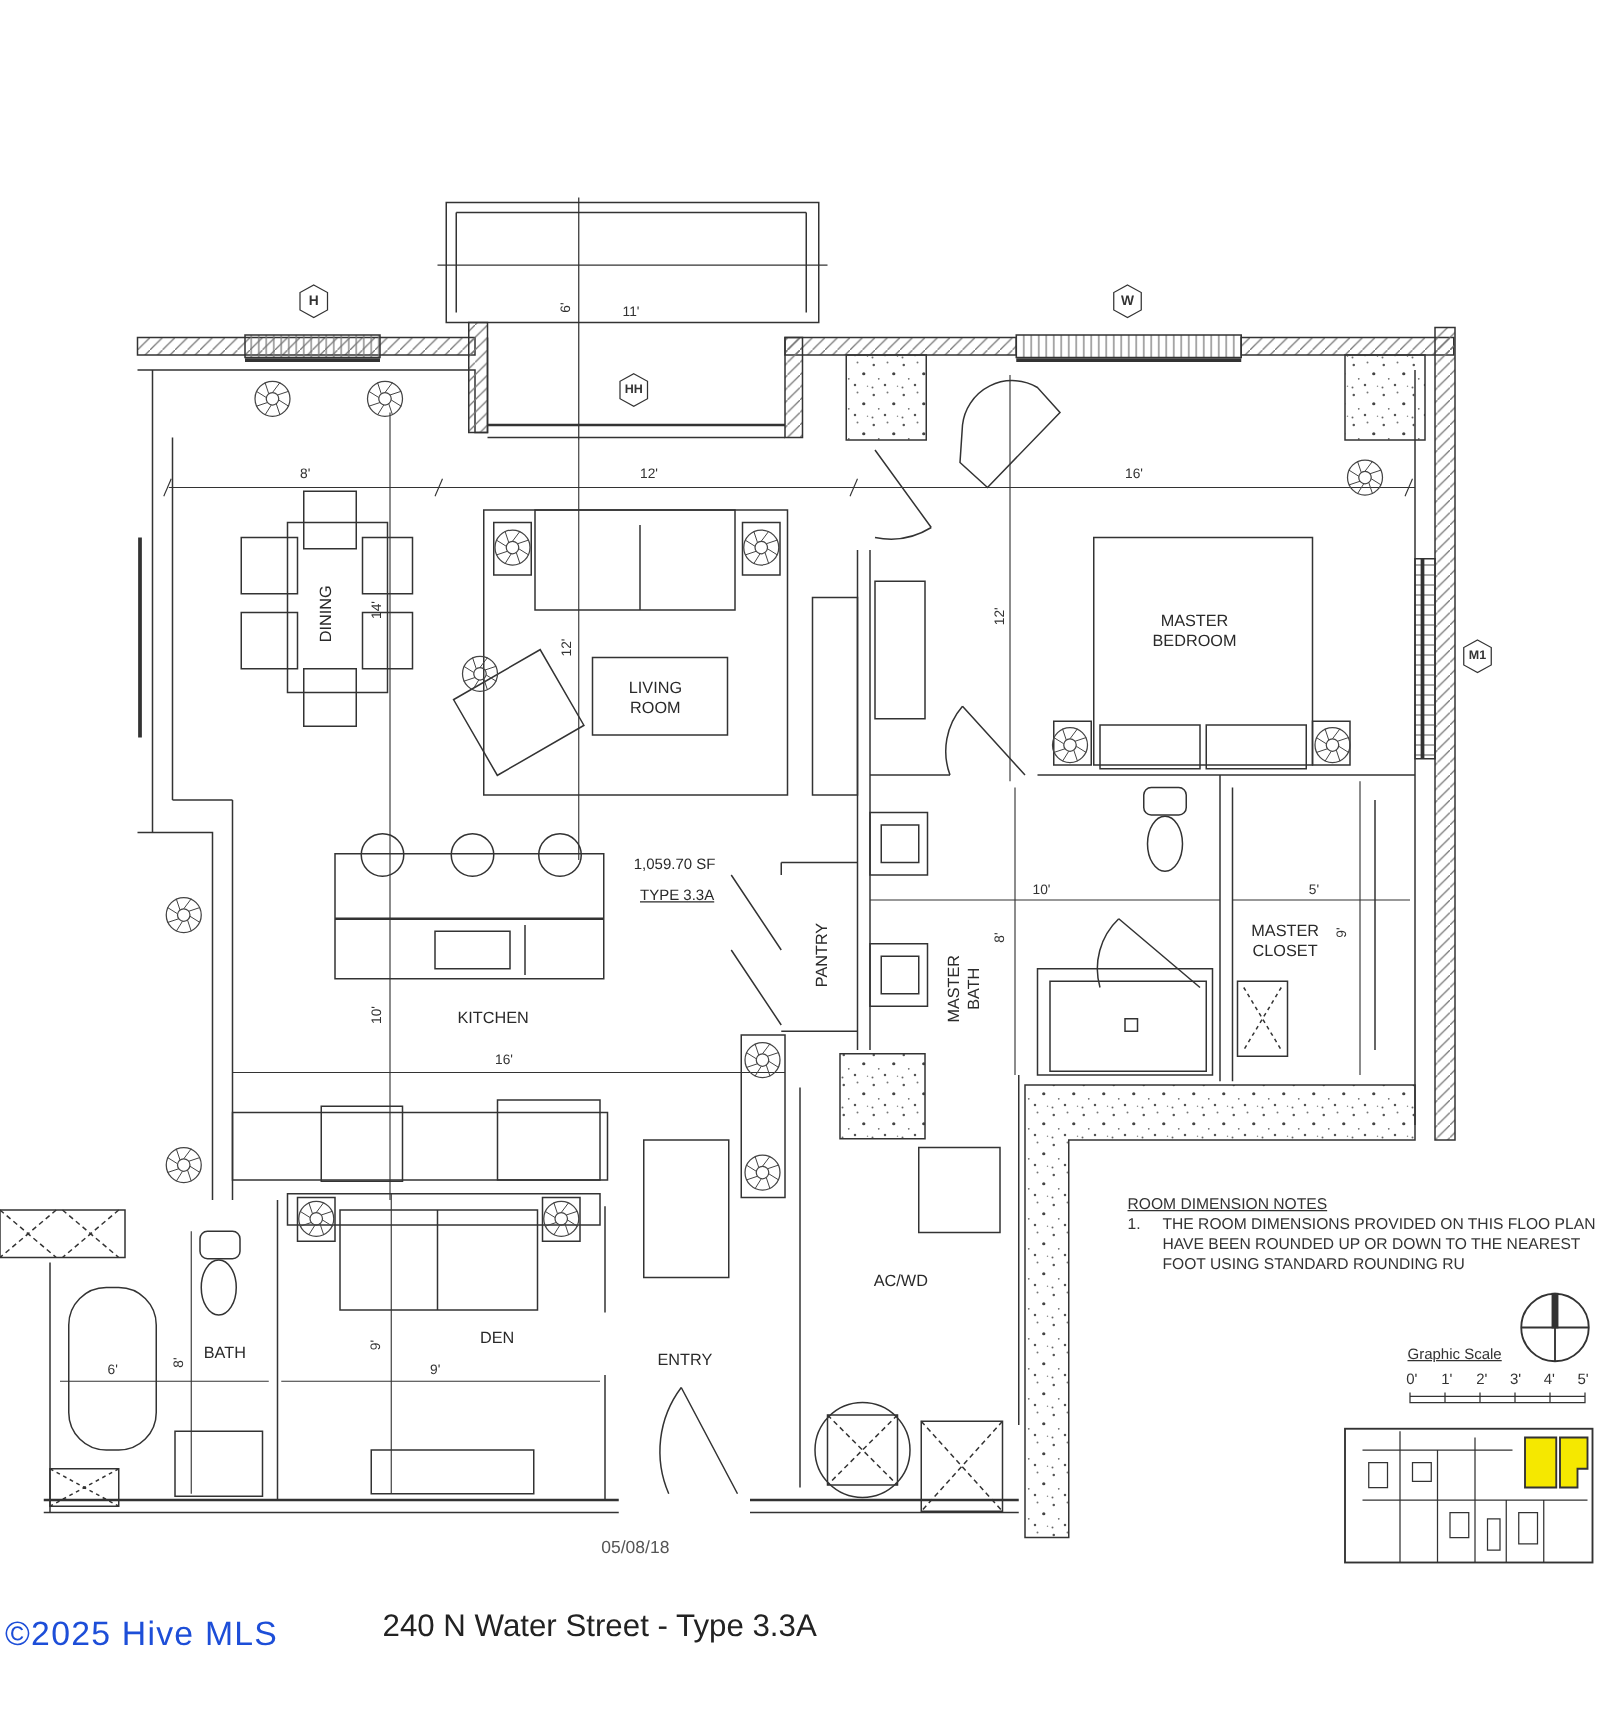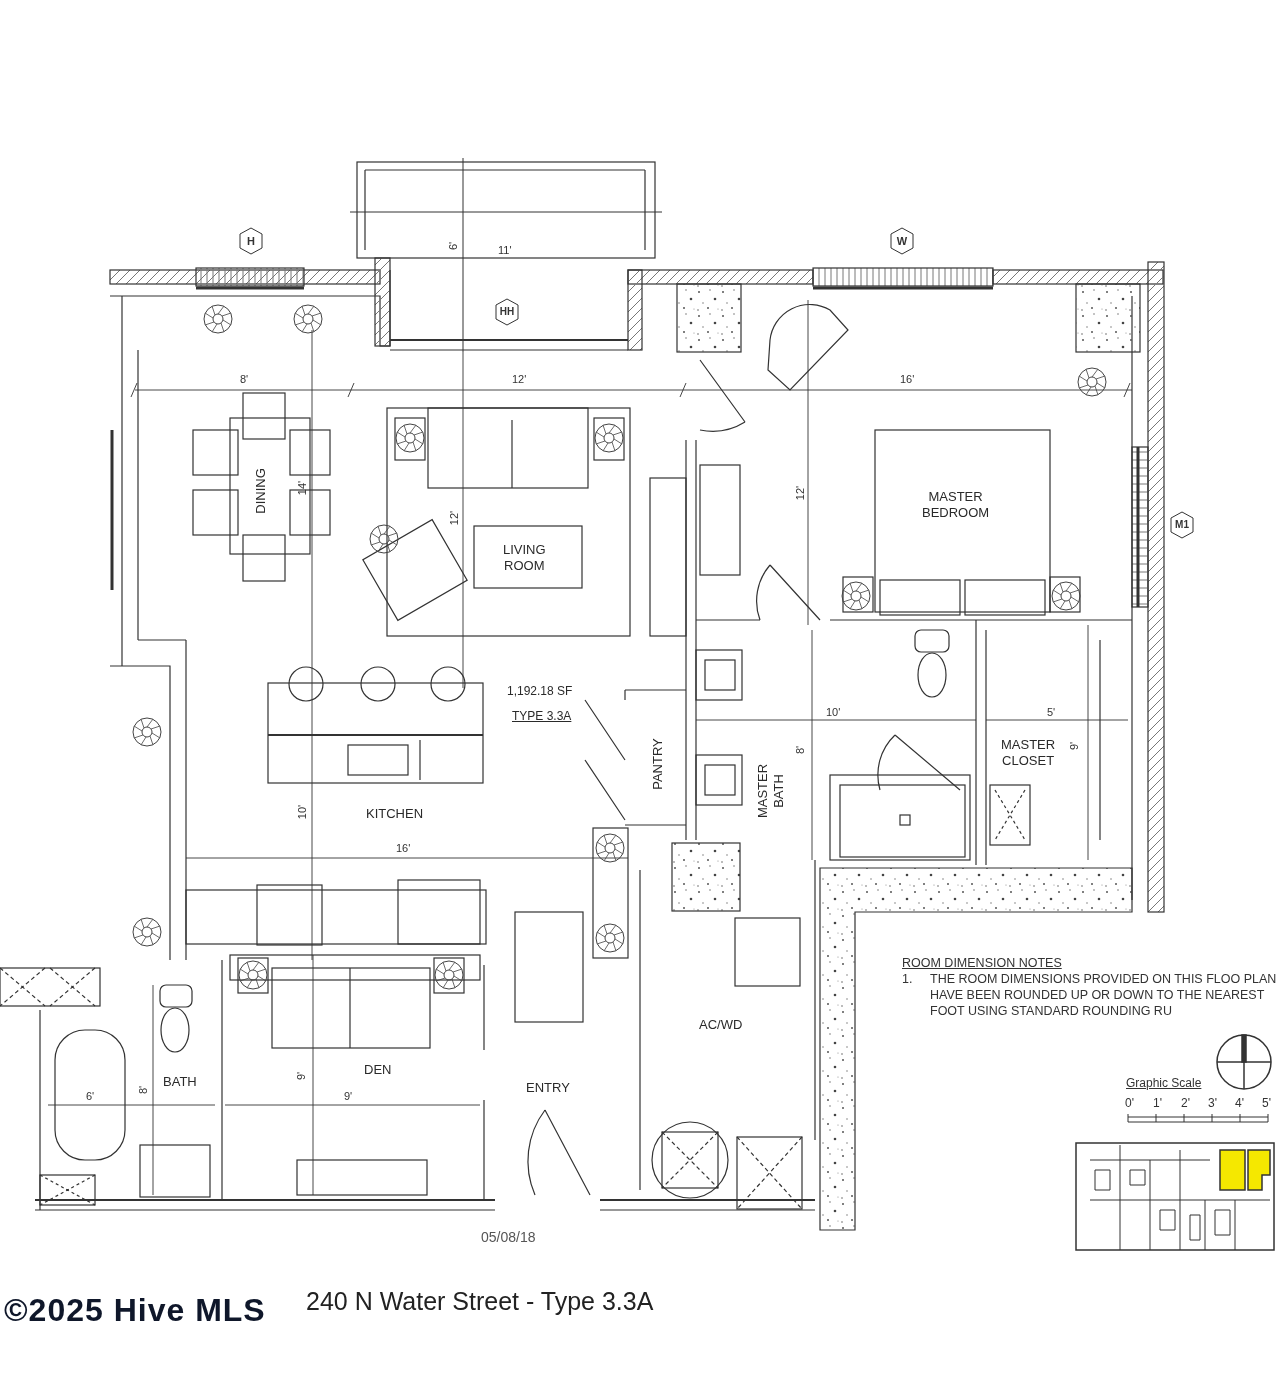--- a/index.html
+++ b/index.html
@@ -11,21 +11,21 @@
   .dim { position:absolute; font-size:11px; color:#333; font-family:"Liberation Sans", sans-serif; white-space:nowrap; }
   .vert { transform:rotate(-90deg); transform-origin:center center; }
   .hex { position:absolute; font-size:11px; font-weight:bold; color:#333; width:26px; height:24px;
          line-height:24px; text-align:center; }
   .notes { position:absolute; left:902px; top:955px; width:390px; font-size:12.5px; line-height:16px; color:#333; }
   .notes .h { text-decoration:underline; }
   .notes .item { display:flex; }
   .notes .num { width:28px; }
   .title { position:absolute; left:306px; top:1287px; font-size:25px; color:#222; }
   .date { position:absolute; left:481px; top:1229px; font-size:14px; font-family:Liberation Sans, sans-serif; color:#555;text-align:center; }
-  .copyright { position:absolute; left:4px; top:1292px; font-size:32px; color:#0f172a; font-weight:700; letter-spacing:1px; }
+  .copyright { position:absolute; left:4px; top:1292px; font-size:27px; color:#1d4ed8; font-weight:400; letter-spacing:1px; }
   .scale-title { position:absolute; left:1126px; top:1076px; font-size:12px; text-decoration:underline; color:#333; }
   .scale-tick { position:absolute; top:1096px; font-size:12px; color:#333; }
 </style>
 </head>
 <body>
 
 <svg id="plan" width="1284" height="1374" viewBox="0 0 1284 1374">
   <defs>
     <pattern id="hatch" width="10" height="10" patternUnits="userSpaceOnUse">
       <path d="M0,10 L10,0" stroke="#777" stroke-width="1"></path>
@@ -302,26 +302,26 @@
 <div class="lbl vert" style="left:632px;top:756px;">PANTRY</div>
 <div class="lbl vert" style="left:744px;top:775px;">
   <div>MASTER</div>
   <div>BATH</div>
 </div>
 <div class="lbl" style="left:1001px;top:737px;">
   <div>MASTER</div>
   <div>CLOSET</div>
 </div>
 <div class="lbl" style="left:163px;top:1074px;">BATH</div>
-<div class="lbl" style="left:364px;top:1062px;">DEN</div>
+<div class="lbl" style="left:384px;top:1062px;">DEN</div>
 <div class="lbl" style="left:526px;top:1080px;">ENTRY</div>
 <div class="lbl" style="left:699px;top:1017px;">AC/WD</div>
 
 <div class="lbl" style="left:512px;top:668px;text-decoration:underline;font-size:12px;margin-top:40px;">TYPE 3.3A</div>
-<div class="lbl" style="left:507px;top:683px;font-size:12px;">1,192.18 SF</div>
+<div class="lbl" style="left:507px;top:683px;font-size:12px;">1,059.70 SF</div>
 
 <div class="notes">
   <div class="h">ROOM DIMENSION NOTES</div>
   <div class="item">
     <span class="num">1.</span>
     <span style="width:352px;white-space:normal;">THE ROOM DIMENSIONS PROVIDED ON THIS FLOO PLAN HAVE BEEN ROUNDED UP OR DOWN TO THE NEAREST FOOT USING STANDARD ROUNDING RU</span>
   </div>
 </div>
 
 <div class="scale-title">Graphic Scale</div>

